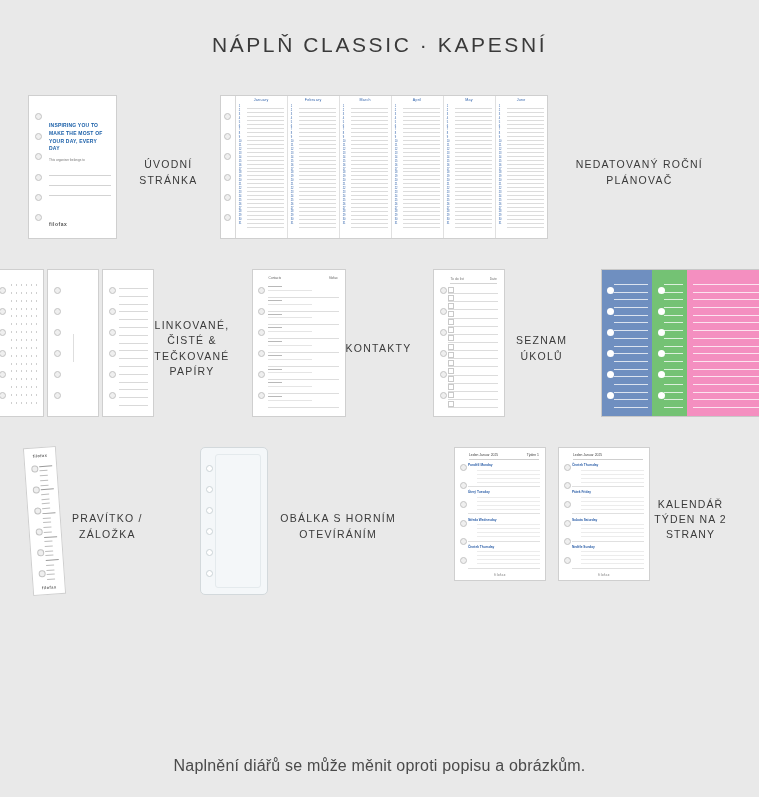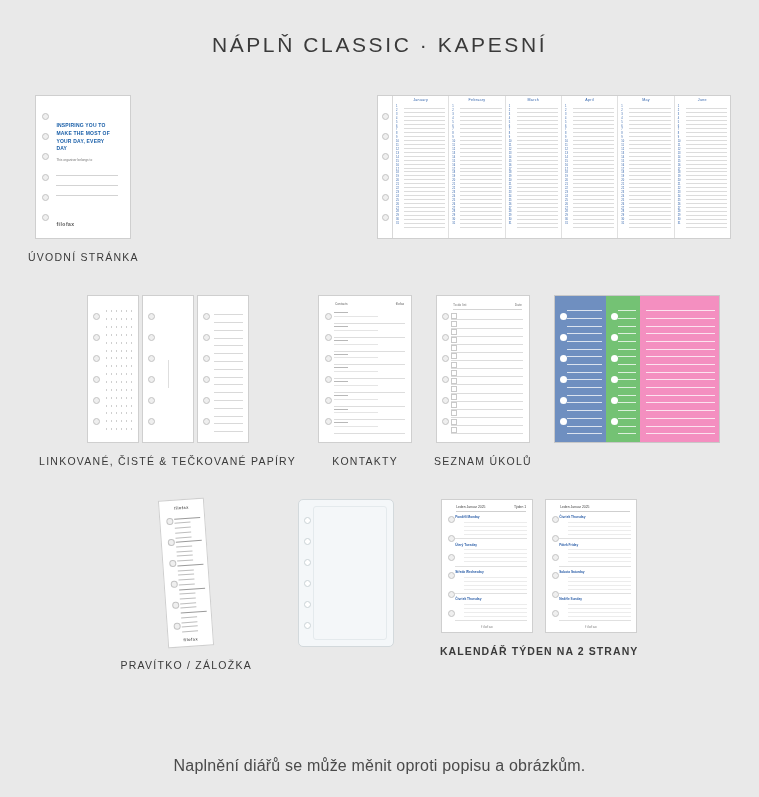--- a/index.html
+++ b/index.html
@@ -39,21 +39,21 @@
     display: flex;
     justify-content: center;
     align-items: flex-end;
   }
   .row-1 { margin-top: 38px; gap: 0; align-items: flex-start; justify-content: space-between; padding: 0 28px; }
   .row-2 { margin-top: 30px; gap: 22px; padding: 0 28px; justify-content: center; align-items: flex-start;}
   .row-3 { margin-top: 30px; gap: 0px; padding: 0 28px; justify-content: center; align-items: flex-start;}
 
   .item {
     display: flex;
-    flex-direction: column;
+    flex-direction: row;
     align-items: center;
   }
   .caption {
     margin-top: 11px;
     text-align: center;
     font-size: 10.5px;
     letter-spacing: 1.25px;
     line-height: 1.45;
     color: #3a3a3a;
     text-transform: uppercase;
@@ -390,21 +390,21 @@
 
   
   .footer-note {
     position: absolute;
     left: 0; right: 0; bottom: 22px;
     text-align: center;
     font-size: 16px;
     color: #4a4a4a;
     letter-spacing: .2px;
   }
-  .caption.bold { font-weight: bold; letter-spacing: 1.1px; }
+  .caption.bold { font-weight: normal; letter-spacing: 1.1px; }
 </style>
 </head>
 <body>
 
 <div class="page">
 
   <h1 class="main-title">NÁPLŇ CLASSIC · KAPESNÍ</h1>
 
   <div class="row row-1">
 
@@ -864,20 +864,21 @@
                   <i></i>
                   <i></i>
                   <i></i>
                   <i></i>
                   <i></i>
                 </div>
               </div>
           </div>
         </div>
       </div>
+      <div class="caption">NEDATOVANÝ ROČNÍ PLÁNOVAČ</div>
     </div>
 
   </div>
 
   <div class="row row-2">
 
     <div class="item">
       <div class="trio">
         <div class="sheet">
           <div class="holes">
@@ -1193,20 +1194,21 @@
       <div class="envelope">
         <div class="holes">
           <span class="hole"></span>
           <span class="hole"></span>
           <span class="hole"></span>
           <span class="hole"></span>
           <span class="hole"></span>
           <span class="hole"></span>
         </div>
       </div>
+      <div class="caption">OBÁLKA S HORNÍM OTEVÍRÁNÍM</div>
     </div>
 
     <div class="item">
       <div class="week-pair">
 
         <div class="week-sheet">
           <div class="holes">
             <span class="hole"></span>
             <span class="hole"></span>
             <span class="hole"></span>

